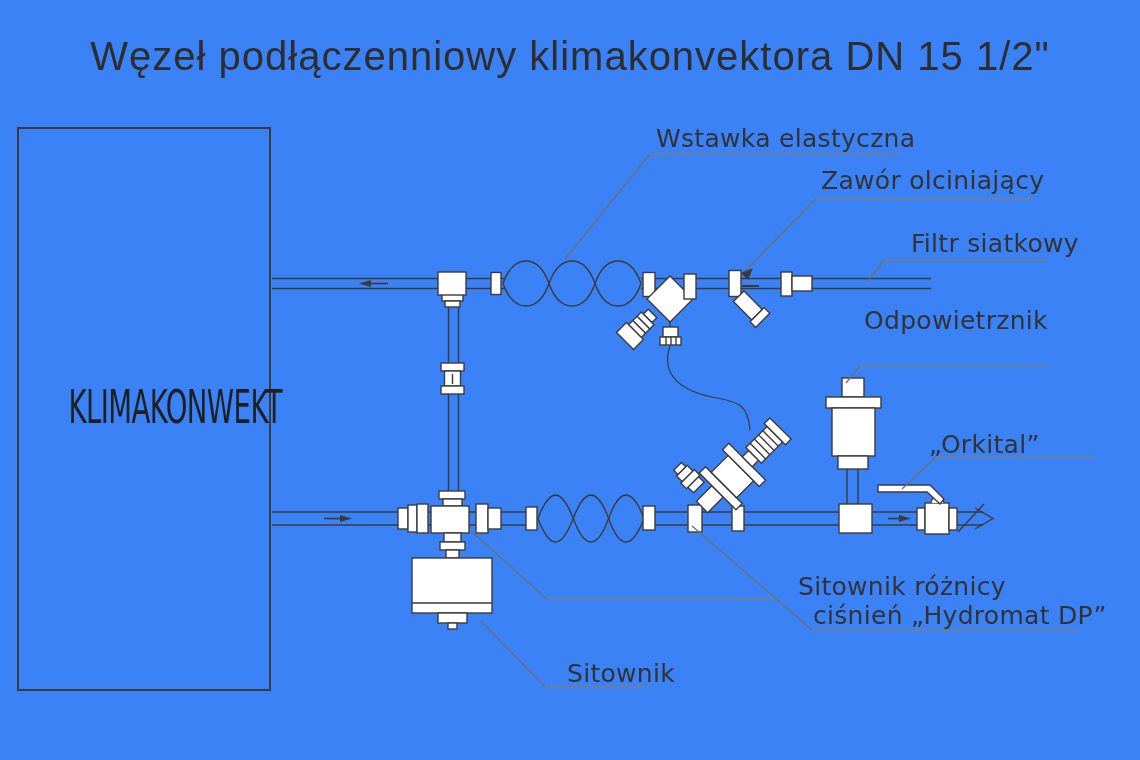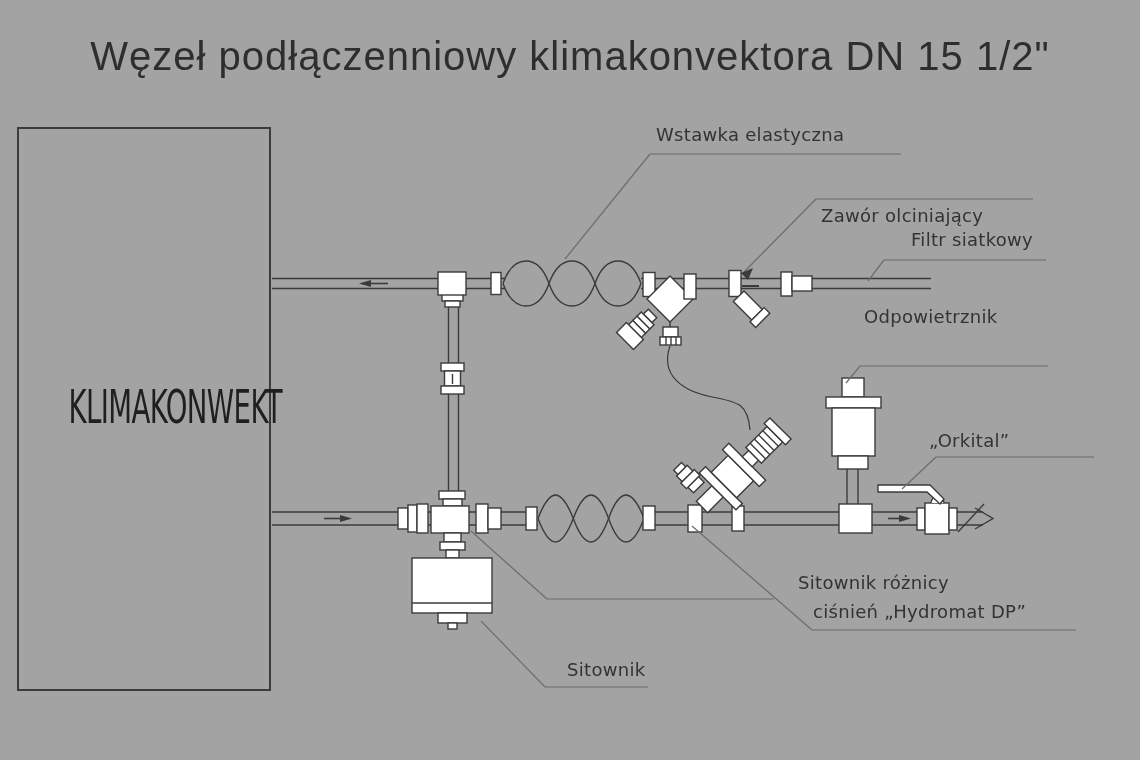--- a/index.html
+++ b/index.html
@@ -1,22 +1,22 @@
 <!DOCTYPE html>
 <html><head>
 <meta charset="utf-8">
 <style>
   html,body{margin:0;padding:0;background:#ffffff;}
-  .stage{position:relative;width:1140px;height:760px;background:#a3a3a3;overflow:hidden;
+  .stage{position:relative;width:1140px;height:760px;background:#3b82f6;overflow:hidden;
          font-family:"DejaVu Sans","Liberation Sans",sans-serif;}
   svg{position:absolute;left:0;top:0;}
   .title{position:absolute;left:0;top:34px;width:100%;text-align:center;
          font-family:"Liberation Sans",sans-serif;font-size:40px;letter-spacing:1px;
          color:#2e2e2e;white-space:nowrap;}
-  .lbl{position:absolute;font-size:18px;color:#333333;white-space:nowrap;letter-spacing:0.3px;}
+  .lbl{position:absolute;font-size:25px;color:#333333;white-space:nowrap;letter-spacing:0.3px;}
   .unitlbl{position:absolute;left:18px;top:380px;width:252px;text-align:center;
            font-size:46px;color:#1f1f1f;letter-spacing:-1px;
            transform:scaleX(0.60);transform-origin:50% 50%;white-space:nowrap;}
 </style>
 </head>
 <body>
 
 <div class="stage">
 
   <svg width="1140" height="760" viewBox="0 0 1140 760">
@@ -212,21 +212,21 @@
       <line x1="545" y1="687" x2="648" y2="687"></line>
     </g>
   </svg>
 
   <div class="title">Węzeł podłączenniowy klimakonvektora DN 15 1/2"</div>
 
   <div class="unitlbl">KLIMAKONWEKT</div>
 
   <div class="lbl" style="left:656px;top:124px;">Wstawka elastyczna</div>
 
-  <div class="lbl" style="left:821px;top:166px;margin-top:39px;">Zawór olciniający</div>
+  <div class="lbl" style="left:821px;top:166px;">Zawór olciniający</div>
 
   <div class="lbl" style="left:889px;top:229px;margin-left:22px;">Filtr siatkowy</div>
 
   <div class="lbl" style="left:864px;top:306px;">Odpowietrznik</div>
 
   <div class="lbl" style="left:929px;top:430px;">„Orkital”</div>
 
 
   <div class="lbl" style="left:798px;top:572px;">Sitownik różnicy</div>
   <div class="lbl" style="left:813px;top:601px;">ciśnień „Hydromat DP”</div>

